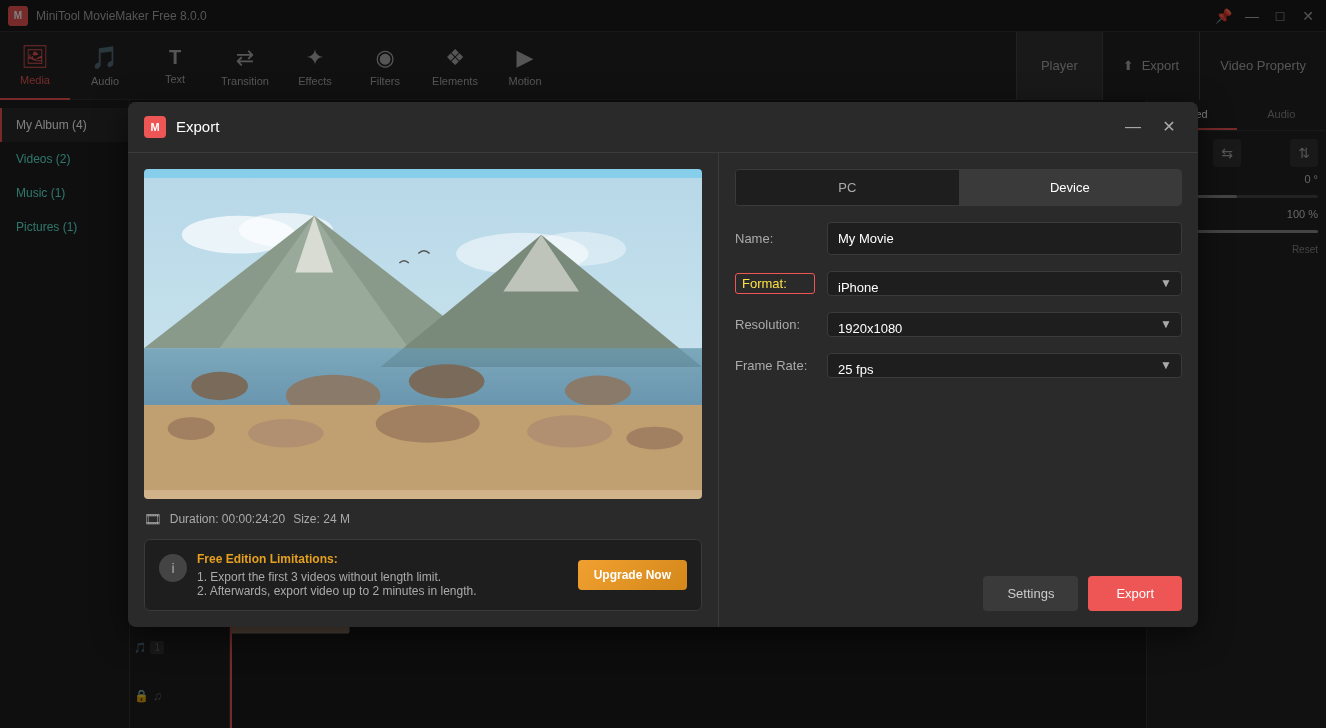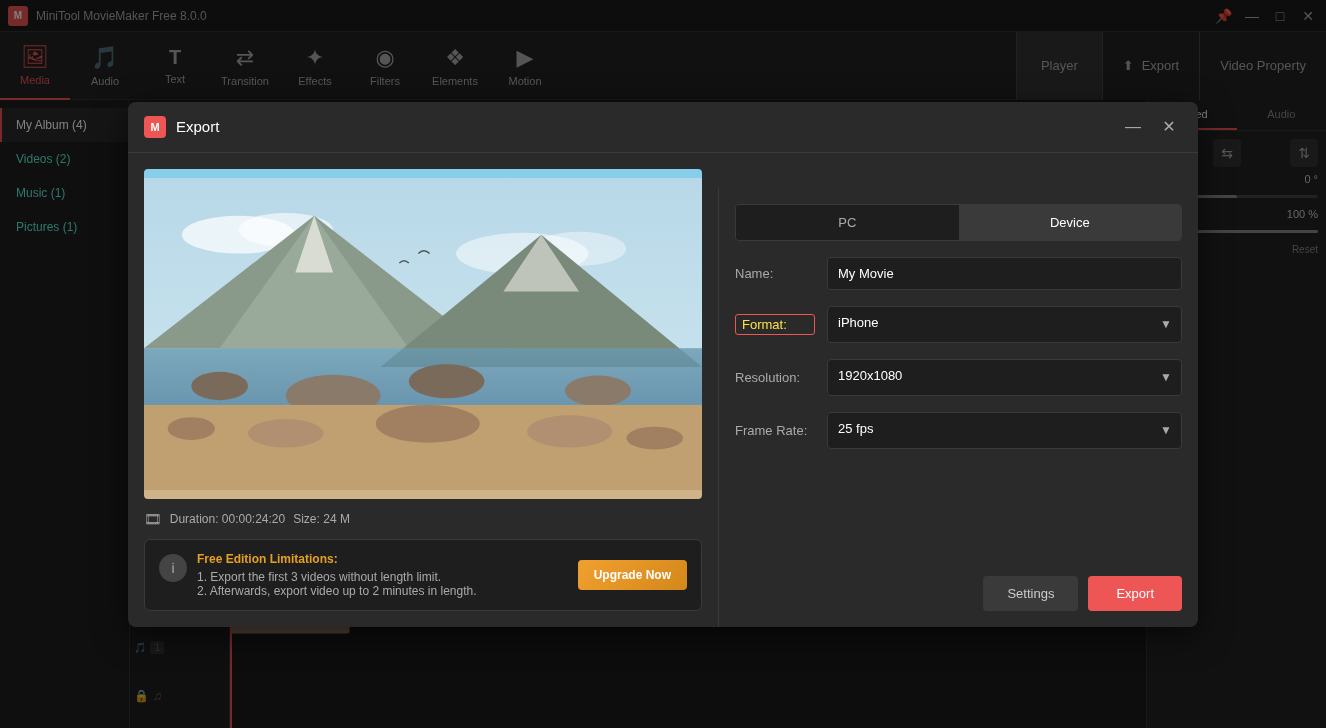--- a/index.html
+++ b/index.html
@@ -431,21 +431,20 @@
     }
 
     
     #modal-settings {
       flex: 1;
       padding: 16px;
       display: flex;
       flex-direction: column;
       gap: 16px;
       border-left: 1px solid #3a3a3a;
-      margin-top: 35px;
     }
 
     
     #tab-bar {
       display: flex;
       border-radius: 4px;
       overflow: hidden;
       border: 1px solid #3a3a3a;
     }
     .tab-item {
@@ -507,21 +506,21 @@
     }
     .select-wrapper {
       flex: 1;
       position: relative;
     }
     .form-select {
       width: 100%;
       background: #1e1e1e;
       border: 1px solid #3a3a3a;
       border-radius: 4px;
-      padding: 8px 32px 12px 10px;
+      padding: 8px 32px 0 10px;
       font-size: 13px;
       color: white;
       appearance: none;
       outline: none;
       cursor: pointer;
     }
     .select-arrow {
       position: absolute;
       right: 10px;
       top: 50%;

